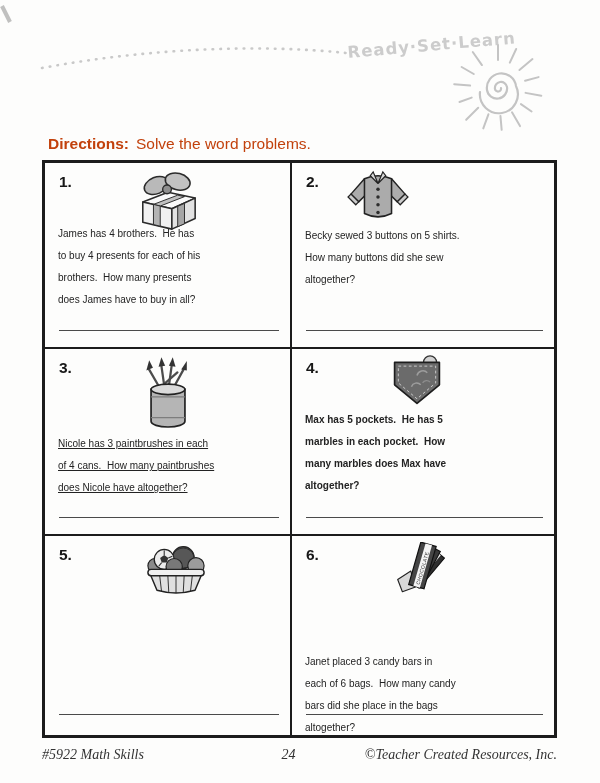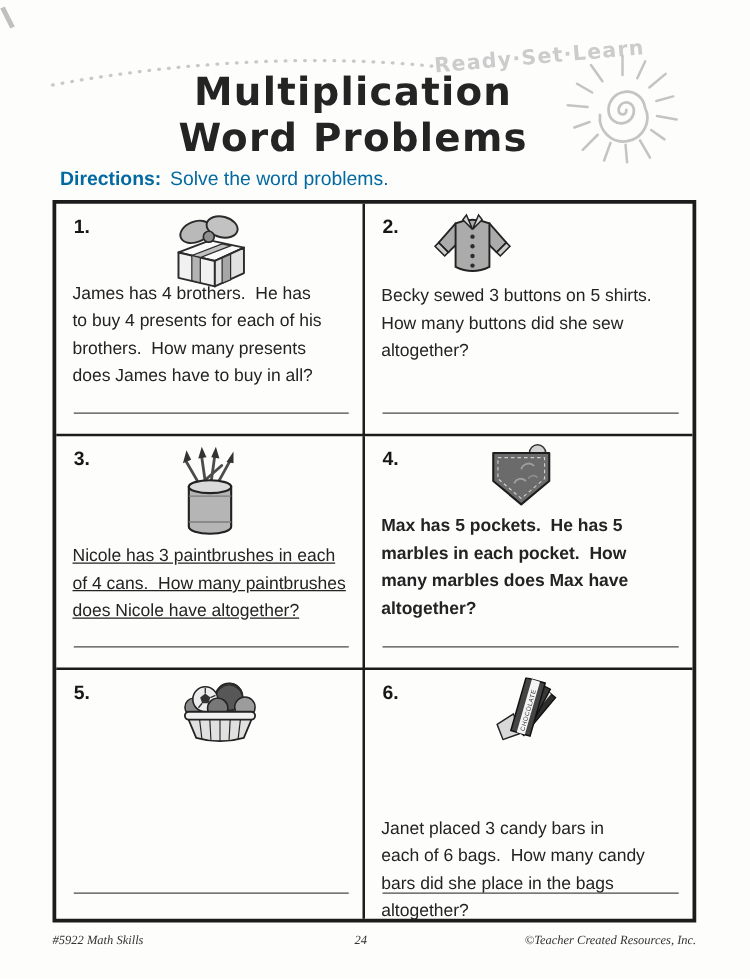--- a/index.html
+++ b/index.html
@@ -10,50 +10,50 @@
   }
   
   .header-art{position:absolute; top:0; left:0;}
   
   .title{
     position:absolute; top:56px; left:0; width:565px; text-align:center;
     font-family:"DejaVu Sans", sans-serif; font-weight:bold;
     font-size:31px; line-height:37px; color:#242424; letter-spacing:1px;
   }
   
-  .directions{position:absolute; top:135px; left:48px; font-size:15.5px; color:#0369a1;}
+  .directions{position:absolute; top:135px; left:48px; font-size:15.5px; color:#c2410c;}
   .directions .lbl{font-weight:bold;}
   .directions .txt{margin-left:7px;}
   
   .grid{
     position:absolute; top:160px; left:42px; width:515px; height:578px;
     box-sizing:border-box; border:3px solid #1c1c1c; background:#fdfdfc;
     display:grid; grid-template-columns:247px 1fr; grid-template-rows:186px 187px 1fr;
   }
   .cell{position:relative; box-sizing:border-box;}
   .cell.colL{border-right:2px solid #1c1c1c;}
   .cell.rowT{border-bottom:2px solid #1c1c1c;}
   .num{position:absolute; top:10px; left:14px; font-weight:bold; font-size:15.5px; color:#171717;}
   .icon-wrap{position:absolute; top:6px; left:0; right:0; display:flex; justify-content:center;}
   .c2 .icon-wrap{transform:translateX(-45px);}
   .c3 .icon-wrap{top:8px;}
   .c4 .icon-wrap{top:4px; transform:translateX(-6px);}
   .c5 .icon-wrap{top:8px; transform:translateX(8px);}
   .ptext{
-    position:absolute; left:13px; margin:0; font-size:14px; line-height:22px;
+    position:absolute; left:13px; margin:0; font-size:10px; line-height:22px;
     color:#232323; white-space:pre;
   }
   .c1 .ptext{top:60px;} .c2 .ptext{top:62px;} .c3 .ptext{top:84px;text-decoration:underline;}
   .c4 .ptext{top:60px;font-weight:bold;} .c5 .ptext{top:74px;} .c6 .ptext{top:74px;margin-top:41px;}
   .answer-line{position:absolute; left:14px; right:11px; bottom:16px; border-bottom:1.5px solid #4a4a4a;}
   .c5 .answer-line,.c6 .answer-line{bottom:20px;}
   
   .footer{
     position:absolute; top:747px; left:42px; width:515px;
-    font-family:"Liberation Serif", serif; font-style:italic; font-size:10px; color:#333;
+    font-family:"Liberation Serif", serif; font-style:italic; font-size:14px; color:#333;
     display:flex; justify-content:space-between; align-items:flex-end;
   }
   .footer .pageno{position:absolute; left:0; right:22px; text-align:center;}
 </style>
 </head>
 <body>
 
 <div class="page">
 
   <svg class="header-art" width="600" height="160" viewBox="0 0 600 160">
@@ -74,24 +74,20 @@
         <line x1="0" y1="-28" x2="0" y2="-45" transform="rotate(225)"></line>
         <line x1="0" y1="-28" x2="0" y2="-41" transform="rotate(250)"></line>
         <line x1="0" y1="-28" x2="0" y2="-44" transform="rotate(275)"></line>
         <line x1="0" y1="-28" x2="0" y2="-42" transform="rotate(300)"></line>
         <line x1="0" y1="-28" x2="0" y2="-44" transform="rotate(325)"></line>
       </g>
       <path d="M3,0 a3,3 0 1 1 -6,1 a6,6 0 1 1 12,-2 a10,10 0 1 1 -20,3 a14.5,14.5 0 1 1 29,-4 a19,19 0 1 1 -36,6" fill="none" stroke="#c4c4c4" stroke-width="2.2" stroke-linecap="round"></path>
     </g>
   </svg>
 
-  <div class="title">
-    <div>Multiplication</div>
-    <div>Word Problems</div>
-  </div>
 
   <div class="directions">
     <span class="lbl">Directions:</span><span class="txt">Solve the word problems.</span>
   </div>
 
   <div class="grid">
 
     <div class="cell c1 colL rowT">
       <span class="num">1.</span>
       <div class="icon-wrap">

